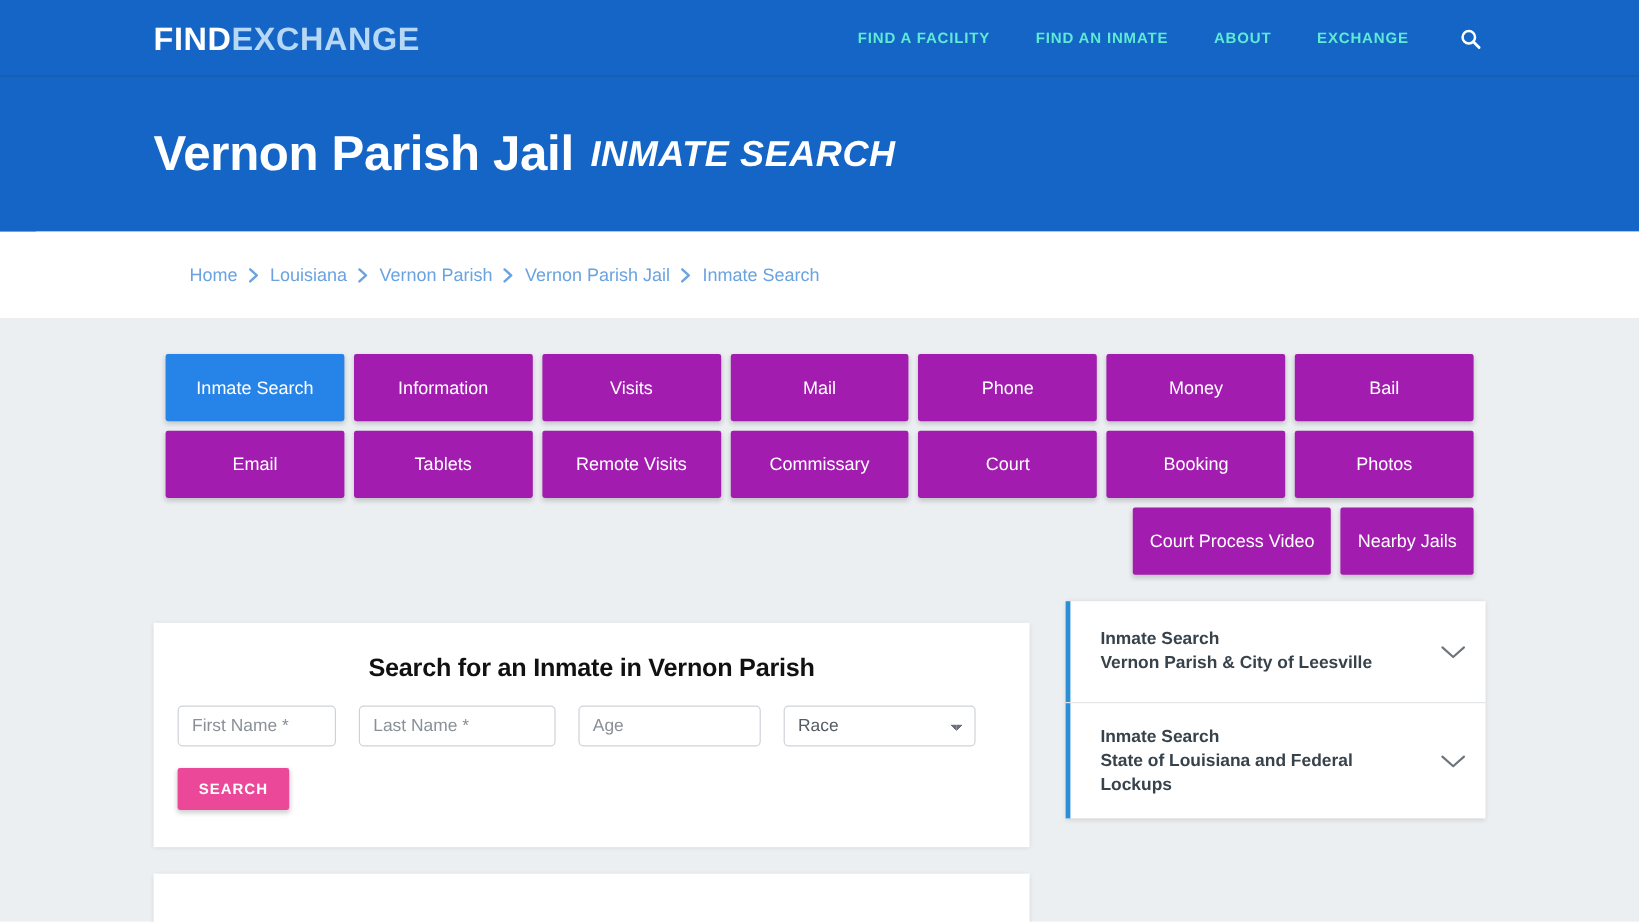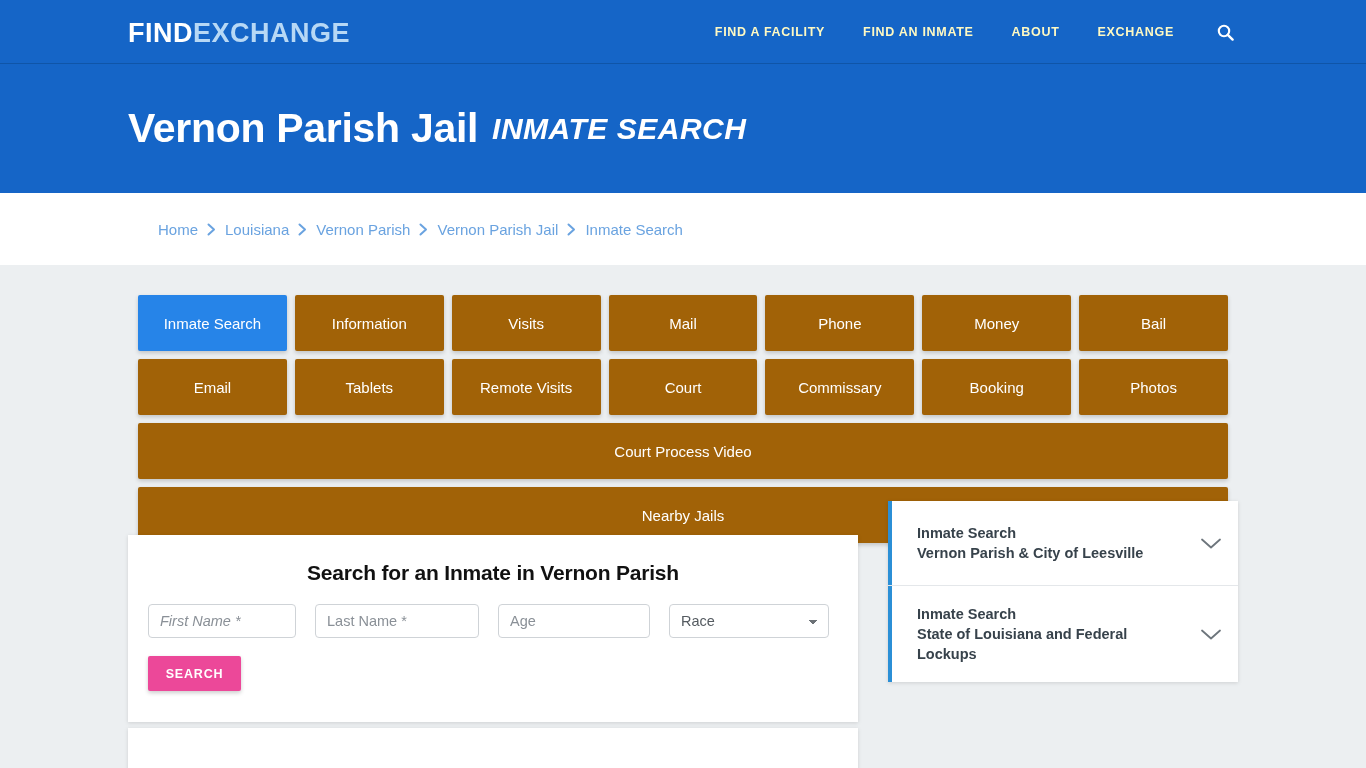--- a/index.html
+++ b/index.html
@@ -38,21 +38,21 @@
   .nav-links {
     position: absolute;
     right: 128px;
     top: 0;
     height: 64px;
     display: flex;
     align-items: center;
     gap: 0;
   }
   .nav-link {
-    color: #fef9c3;
+    color: #5eead4;
     font-size: 12.5px;
     font-weight: bold;
     letter-spacing: 0.7px;
     text-decoration: none;
     padding: 0 19px;
     white-space: nowrap;
     cursor: pointer;
     line-height: 64px;
   }
   .nav-search-btn {
@@ -144,25 +144,25 @@
     position: absolute;
     left: 138px;
     top: 30px;
     width: 1090px;
   }
   .tabrow {
     display: flex;
     gap: 8px;
     margin-bottom: 8px;
   }
-  .tabrow.centered { justify-content: flex-end; flex-direction: column; }
+  .tabrow.centered { justify-content: flex-end; }
   .tab {
     flex: 1 1 0;
     height: 56px;
-    background: #a16207;
+    background: #a21caf;
     color: #ffffff;
     font-size: 15px;
     display: flex;
     align-items: center;
     justify-content: center;
     border-radius: 2px;
     cursor: pointer;
     box-shadow: 0 2px 4px rgba(0,0,0,0.18);
     white-space: nowrap;
     user-select: none;
@@ -172,21 +172,20 @@
 
   
   .form-card {
     position: absolute;
     left: 128px;
     top: 254px;
     width: 730px;
     height: 187px;
     background: #ffffff;
     box-shadow: 0 1px 4px rgba(0,0,0,0.13);
-    margin-top: 16px;
   }
   .form-title {
     text-align: center;
     font-size: 21px;
     font-weight: bold;
     color: #111111;
     padding-top: 26px;
     letter-spacing: -0.2px;
   }
   .form-fields {
@@ -199,21 +198,21 @@
     border: 1px solid #cfd3d7;
     border-radius: 4px;
     background: #ffffff;
     font-family: "Liberation Sans", sans-serif;
     font-size: 14.5px;
     color: #555b61;
     padding: 0 11px;
     outline: none;
   }
   .field::placeholder { color: #8a9097; }
-  .field.fn { width: 148px; font-style: italic; }
+  .field.fn { width: 132px; }
   .field.ln { width: 164px; }
   .field.age { width: 152px; }
   select.field.race {
     width: 160px;
     appearance: none;
     -webkit-appearance: none;
     padding-right: 16px;
     cursor: pointer;
     background-image:
       linear-gradient(45deg, transparent 50%, #6b7176 50%),
@@ -362,22 +361,22 @@
       <div class="tab">Visits</div>
       <div class="tab">Mail</div>
       <div class="tab">Phone</div>
       <div class="tab">Money</div>
       <div class="tab">Bail</div>
     </div>
     <div class="tabrow">
       <div class="tab">Email</div>
       <div class="tab">Tablets</div>
       <div class="tab">Remote Visits</div>
+      <div class="tab">Commissary</div>
       <div class="tab">Court</div>
-      <div class="tab">Commissary</div>
       <div class="tab">Booking</div>
       <div class="tab">Photos</div>
     </div>
     <div class="tabrow centered">
       <div class="tab">Court Process Video</div>
       <div class="tab">Nearby Jails</div>
     </div>
   </div>
 
   <div class="form-card">

